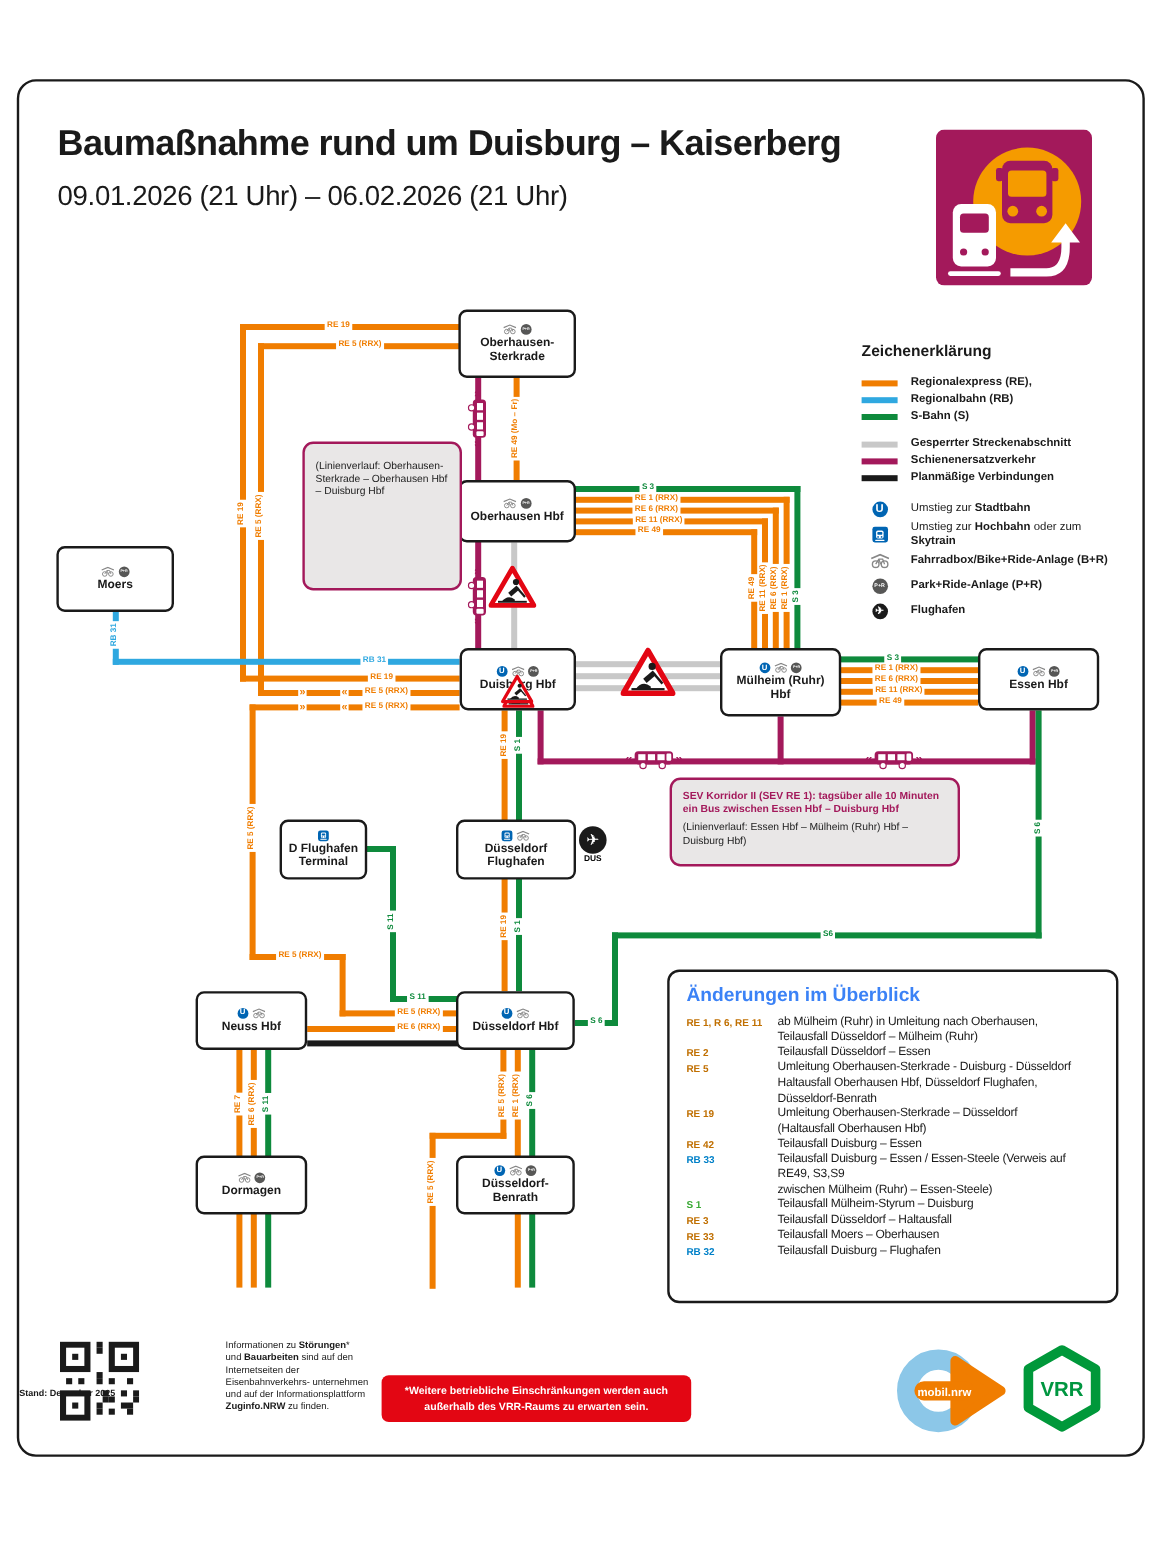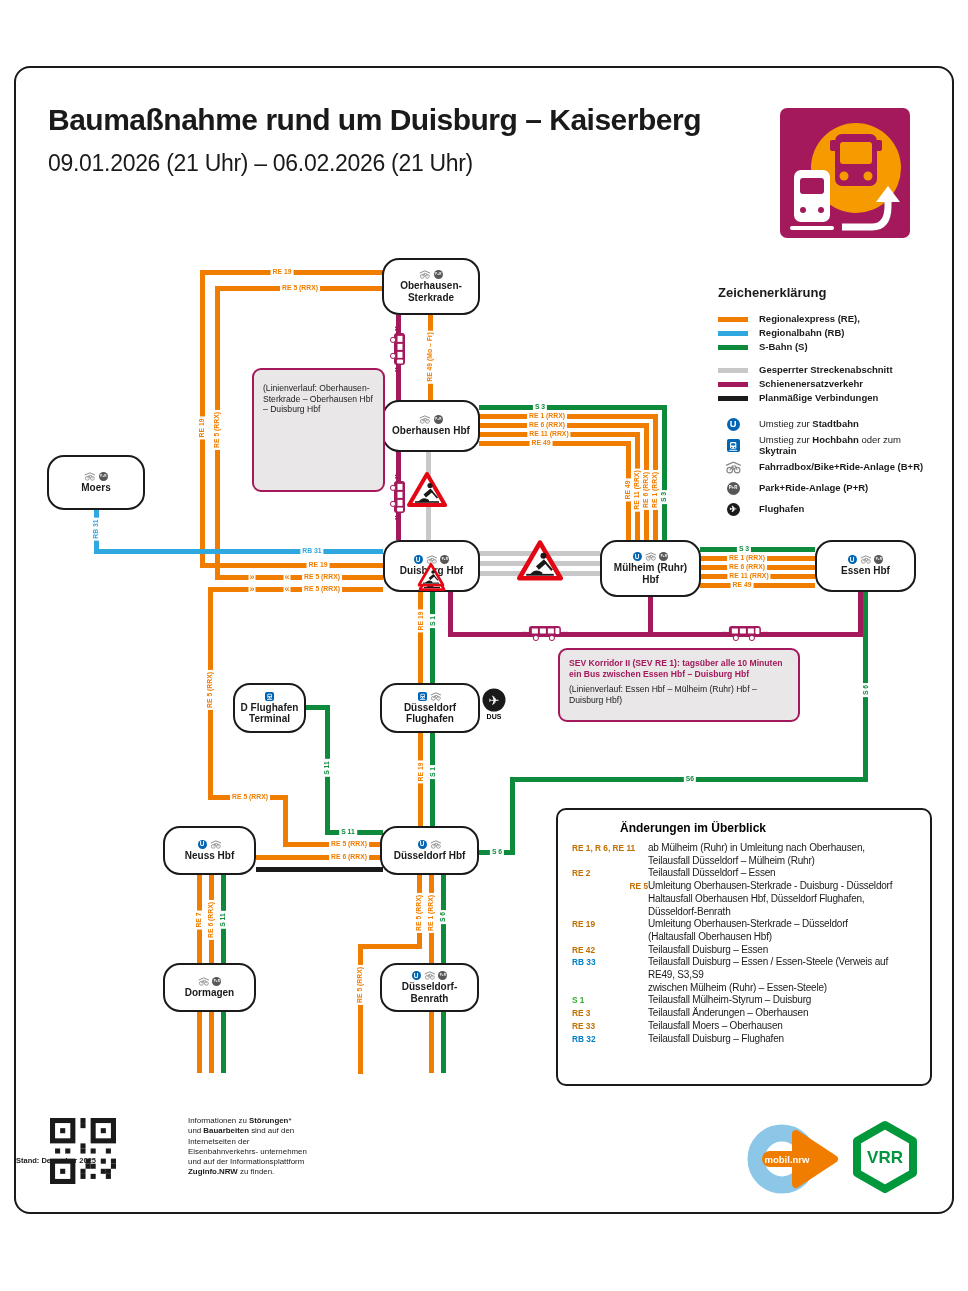--- a/index.html
+++ b/index.html
@@ -10,21 +10,21 @@
   .title{position:absolute;left:48px;top:103px;font-size:30px;font-weight:700;
         letter-spacing:-0.5px;color:#1a1a1a;}
   .dates{position:absolute;left:48px;top:150px;font-size:23px;color:#1a1a1a;letter-spacing:-0.3px;}
   .sev-logo{position:absolute;left:780px;top:108px;}
   
   .ln{position:absolute;z-index:1;}
   .lbl{position:absolute;z-index:3;font-size:6.8px;font-weight:700;line-height:1;
        background:#fff;padding:1px 2px;white-space:nowrap;transform:translate(-50%,-50%);}
   .lbl.rot{transform:translate(-50%,-50%) rotate(-90deg);}
   .chev{background:#fff;font-size:9px;padding:0 1px;}
-  .station{position:absolute;z-index:2;background:#fff;border:2.2px solid #1a1a1a;border-radius:17px;
+  .station{position:absolute;z-index:2;background:#fff;border:2.2px solid #1a1a1a;border-radius:7px;
        display:flex;flex-direction:column;align-items:center;justify-content:center;gap:1px;
        padding:3px 4px;box-sizing:border-box;}
   .st-icons{display:flex;gap:3px;align-items:center;justify-content:center;}
   .st-name{font-size:10px;font-weight:700;text-align:center;line-height:1.12;color:#1a1a1a;}
   .icn-u,.icn-pr,.icn-plane{border-radius:50%;display:flex;align-items:center;justify-content:center;
        color:#fff;font-weight:700;line-height:1;}
   .icn-hochbahn{border-radius:2px;display:flex;align-items:center;justify-content:center;}
   .sevbox{position:absolute;z-index:2;background:#e9e7e7;border:2px solid #A3195B;border-radius:9px;
        padding:8px 9px;box-sizing:border-box;}
   .sevbox .sv-title{font-size:8.6px;font-weight:700;color:#A3195B;line-height:1.25;}
@@ -35,21 +35,21 @@
   .legend{position:absolute;left:718px;top:285px;width:220px;z-index:2;}
   .legend-title{font-size:13px;font-weight:700;margin-bottom:12px;color:#1a1a1a;}
   .lg-row{display:flex;align-items:center;min-height:14px;}
   .lg-row.iconrow{min-height:21px;}
   .lg-row.gap{margin-top:9px;}
   .lg-bar{width:30px;height:5px;margin-right:11px;flex:none;}
   .lg-ic{width:30px;display:flex;justify-content:center;margin-right:11px;flex:none;}
   .lg-txt{font-size:9.5px;color:#1a1a1a;line-height:1.15;}
   .changes{position:absolute;left:556px;top:808px;width:376px;height:278px;z-index:2;
        background:#fff;border:2.2px solid #1a1a1a;border-radius:10px;padding:11px 14px;box-sizing:border-box;}
-  .changes-title{font-size:12px;font-weight:700;margin-bottom:7px;color:#000000;margin-left:48px;}
+  .changes-title{font-size:16px;font-weight:700;margin-bottom:7px;color:#3b82f6;}
   .ch-row{display:flex;align-items:flex-start;}
   .ch-lbl{width:76px;flex:none;font-size:8.3px;font-weight:700;line-height:12.7px;}
   .ch-txt{font-size:10px;line-height:12.7px;color:#1a1a1a;letter-spacing:-0.2px;}
   .qr{position:absolute;left:50px;top:1118px;}
   .info{position:absolute;left:144px;top:1116px;width:125px;font-size:7.9px;line-height:1.3;color:#1a1a1a;margin-left:44px;}
   .redbox{position:absolute;left:318px;top:1146px;width:258px;height:39px;background:#E30613;border-radius:6px;
        color:#fff;font-size:8.8px;font-weight:700;display:flex;flex-direction:column;align-items:center;
        justify-content:center;line-height:1.4;text-align:center;}
   .stand{position:absolute;left:16px;top:1156px;font-size:7.5px;font-weight:700;color:#1a1a1a;}
   .logo-mobil{position:absolute;left:744px;top:1120px;}
@@ -550,42 +550,42 @@
     <div id="changes-rows">
         <div class="ch-row">
           <span class="ch-lbl" style="color: rgb(192, 111, 0);">RE 1, R 6, RE 11</span>
           <span class="ch-txt">ab Mülheim (Ruhr) in Umleitung nach Oberhausen,<br>Teilausfall Düsseldorf – Mülheim (Ruhr)</span>
         </div>
         <div class="ch-row">
           <span class="ch-lbl" style="color: rgb(192, 111, 0);">RE 2</span>
           <span class="ch-txt">Teilausfall Düsseldorf – Essen</span>
         </div>
         <div class="ch-row">
-          <span class="ch-lbl" style="color: rgb(192, 111, 0); text-align: right;">RE 5</span>
+          <span class="ch-lbl" style="color: rgb(192, 111, 0);">RE 5</span>
           <span class="ch-txt">Umleitung Oberhausen-Sterkrade - Duisburg - Düsseldorf<br>Haltausfall Oberhausen Hbf, Düsseldorf Flughafen,<br>Düsseldorf-Benrath</span>
         </div>
         <div class="ch-row">
           <span class="ch-lbl" style="color: rgb(192, 111, 0);">RE 19</span>
           <span class="ch-txt">Umleitung Oberhausen-Sterkrade – Düsseldorf<br>(Haltausfall Oberhausen Hbf)</span>
         </div>
         <div class="ch-row">
           <span class="ch-lbl" style="color: rgb(192, 111, 0);">RE 42</span>
           <span class="ch-txt">Teilausfall Duisburg – Essen</span>
         </div>
         <div class="ch-row">
           <span class="ch-lbl" style="color: rgb(0, 128, 200);">RB 33</span>
           <span class="ch-txt">Teilausfall Duisburg – Essen / Essen-Steele (Verweis auf RE49, S3,S9<br>zwischen Mülheim (Ruhr) – Essen-Steele)</span>
         </div>
         <div class="ch-row">
           <span class="ch-lbl" style="color: rgb(58, 170, 53);">S 1</span>
           <span class="ch-txt">Teilausfall Mülheim-Styrum – Duisburg</span>
         </div>
         <div class="ch-row">
           <span class="ch-lbl" style="color: rgb(192, 111, 0);">RE 3</span>
-          <span class="ch-txt">Teilausfall Änderungen – Oberhausen</span>
+          <span class="ch-txt">Teilausfall Düsseldorf – Haltausfall</span>
         </div>
         <div class="ch-row">
           <span class="ch-lbl" style="color: rgb(192, 111, 0);">RE 33</span>
           <span class="ch-txt">Teilausfall Moers – Oberhausen</span>
         </div>
         <div class="ch-row">
           <span class="ch-lbl" style="color: rgb(0, 128, 200);">RB 32</span>
           <span class="ch-txt">Teilausfall Duisburg – Flughafen</span>
         </div>
       </div>
@@ -617,20 +617,24 @@
       <rect x="5.076923076923077" y="5.076923076923077" width="15.23076923076923" height="15.23076923076923" fill="#fff"></rect>
       <rect x="10.153846153846153" y="10.153846153846153" width="5.076923076923077" height="5.076923076923077" fill="#1a1a1a"></rect>
       <rect x="40.61538461538461" y="0" width="25.384615384615383" height="25.384615384615383" fill="#1a1a1a"></rect>
       <rect x="45.69230769230769" y="5.076923076923077" width="15.23076923076923" height="15.23076923076923" fill="#fff"></rect>
       <rect x="50.76923076923077" y="10.153846153846153" width="5.076923076923077" height="5.076923076923077" fill="#1a1a1a"></rect>
       <rect x="0" y="40.61538461538461" width="25.384615384615383" height="25.384615384615383" fill="#1a1a1a"></rect>
       <rect x="5.076923076923077" y="45.69230769230769" width="15.23076923076923" height="15.23076923076923" fill="#fff"></rect>
       <rect x="10.153846153846153" y="50.76923076923077" width="5.076923076923077" height="5.076923076923077" fill="#1a1a1a"></rect>
     </svg>
   <div class="info" id="info-text">Informationen zu <b>Störungen</b>*<br>und <b>Bauarbeiten</b> sind auf den<br>Internetseiten der<br>Eisenbahnverkehrs- unternehmen<br>und auf der Informationsplattform<br><b>Zuginfo.NRW</b> zu finden.</div>
+  <div class="redbox" id="red-box">
+      <span>*Weitere betriebliche Einschränkungen werden auch</span>
+      <span>außerhalb des VRR-Raums zu erwarten sein.</span>
+    </div>
 
   <svg class="logo-mobil" width="100" height="80" viewBox="0 0 100 80">
     <circle cx="38" cy="39" r="26" fill="none" stroke="#8CC7E8" stroke-width="17"></circle>
     <path d="M52 14 L90 39 L52 64 Z" fill="#F07D00" stroke="#F07D00" stroke-width="8" stroke-linejoin="round"></path>
     <rect x="18" y="31" width="50" height="16" rx="8" fill="#F07D00"></rect>
     <text id="mobil-text" x="43" y="43" text-anchor="middle" font-family="Liberation Sans, sans-serif" font-size="9.5" font-weight="bold" fill="#ffffff">mobil.nrw</text>
   </svg>
 
   <svg class="logo-vrr" width="66" height="74" viewBox="0 0 66 74">
     <polygon points="33,5 61,21 61,53 33,69 5,53 5,21" fill="#ffffff" stroke="#00983A" stroke-width="8" stroke-linejoin="round"></polygon>

